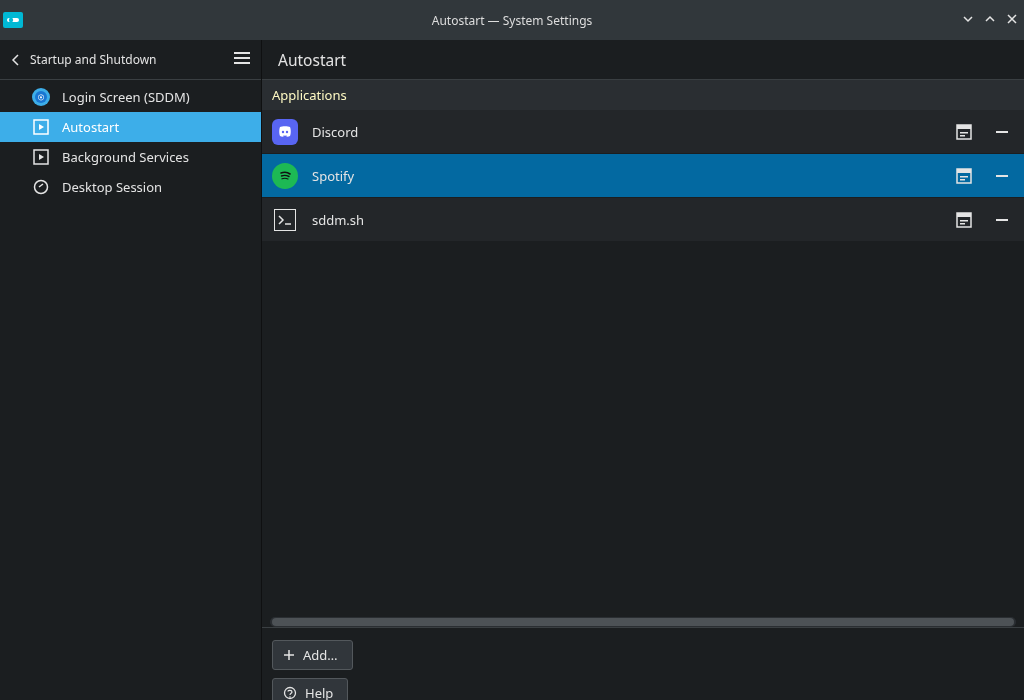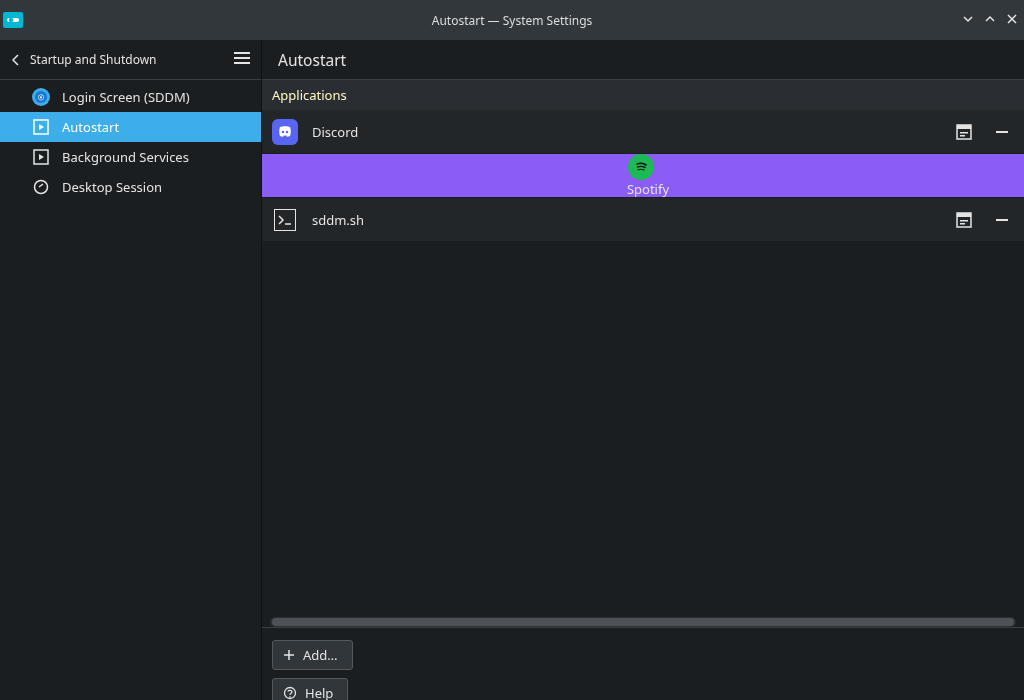--- a/index.html
+++ b/index.html
@@ -142,21 +142,21 @@
   color: #fef9c3;
 }
 .item-row {
   height: 44px;
   display: flex;
   align-items: center;
   padding: 0 14px 0 10px;
   border-bottom: 1px solid #1b1e20;
   background: #232629;
 }
-.item-row.alt { background:#8b5cf6;flex-direction:column; }
+.item-row.alt { background:#0369a1; }
 .app-icon {
   width: 26px;
   height: 26px;
   border-radius: 50%;
   display: flex;
   align-items: center;
   justify-content: center;
   flex-shrink: 0;
 }
 .script-icon {

